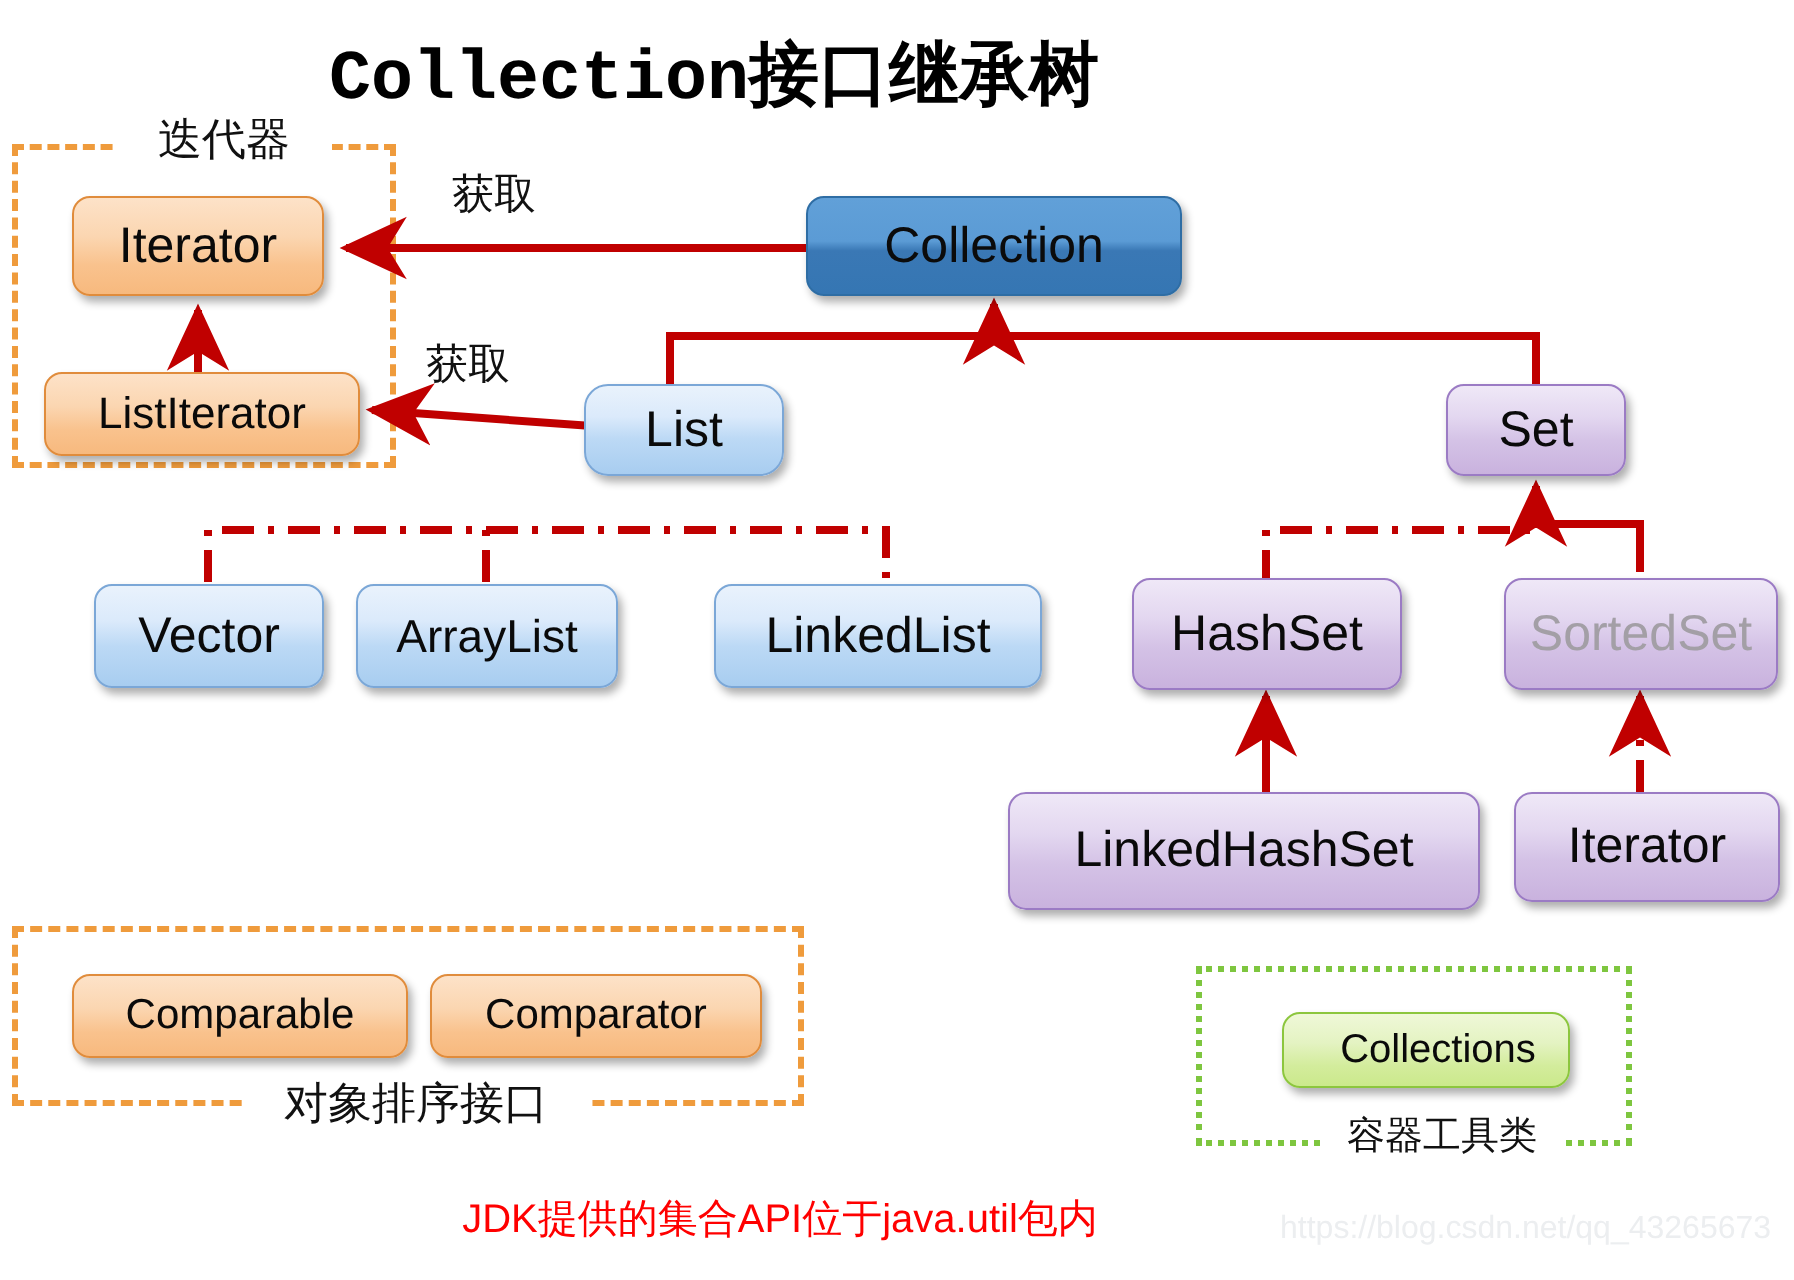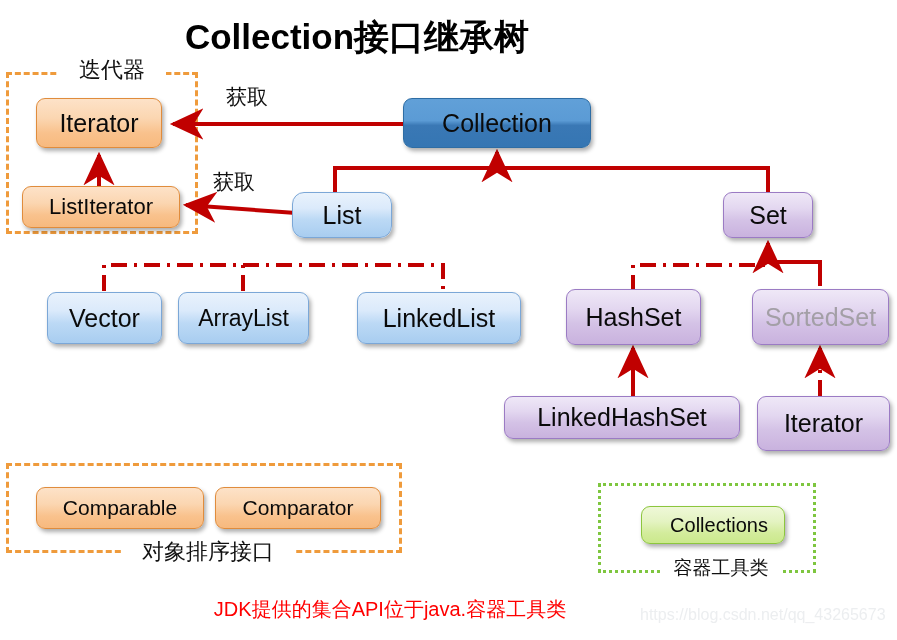--- a/index.html
+++ b/index.html
@@ -7,21 +7,21 @@
     width:897px;height:640px;background:#ffffff;
     font-family:"Liberation Sans","DejaVu Sans",sans-serif;
     overflow:hidden;position:relative;
   }
   #stage{position:absolute;left:0;top:0;width:897px;height:640px;}
   svg.wires{position:absolute;left:0;top:0;width:897px;height:640px;pointer-events:none;}
 
   .title{
     position:absolute;left:0;top:14px;width:714px;text-align:center;
     font-size:35px;font-weight:bold;color:#000;letter-spacing:0px;
-    font-family:Liberation Sans, sans-serif;
+    font-family:Liberation Mono, monospace;
   }
 
   .node{
     position:absolute;display:flex;align-items:center;justify-content:center;
     border-radius:9px;box-sizing:border-box;
     box-shadow:2px 3px 4px rgba(0,0,0,0.32);
     font-size:25px;color:#0a0a0a;white-space:nowrap;
     font-family:"Liberation Sans","DejaVu Sans",sans-serif;
   }
   .n-blue-dark{
@@ -149,21 +149,21 @@
   </div>
 
   <div class="node n-purple" style="left:566px;top:289px;width:135px;height:56px;">
     <span>HashSet</span>
   </div>
 
   <div class="node n-purple muted" style="left:752px;top:289px;width:137px;height:56px;">
     <span>SortedSet</span>
   </div>
 
-  <div class="node n-purple" style="left:504px;top:396px;width:236px;height:43px;">
+  <div class="node n-purple" style="left:504px;top:396px;width:236px;height:59px;">
     <span>LinkedHashSet</span>
   </div>
 
   <div class="node n-purple" style="left:757px;top:396px;width:133px;height:55px;">
     <span>Iterator</span>
   </div>
 
   <div class="node n-orange" style="left:36px;top:487px;width:168px;height:42px;font-size:21px;">
     <span>Comparable</span>
   </div>
@@ -176,16 +176,16 @@
     <span>Collections</span>
   </div>
 
   <div class="cap cap-bg" style="left:58px;top:55px;width:96px;">迭代器</div>
   <div class="cap cap-bg" style="left:122px;top:537px;width:160px;">对象排序接口</div>
   <div class="cap cap-bg" style="left:660px;top:555px;width:110px;font-size:19px;">容器工具类</div>
 
   <div class="edgelabel" style="left:226px;top:83px;">获取</div>
   <div class="edgelabel" style="left:213px;top:168px;">获取</div>
 
-  <div class="footnote">JDK提供的集合API位于java.容器工具类</div>
+  <div class="footnote">JDK提供的集合API位于java.util包内</div>
   <div class="watermark">https://blog.csdn.net/qq_43265673</div>
 
 </div>
 
 </body></html>

